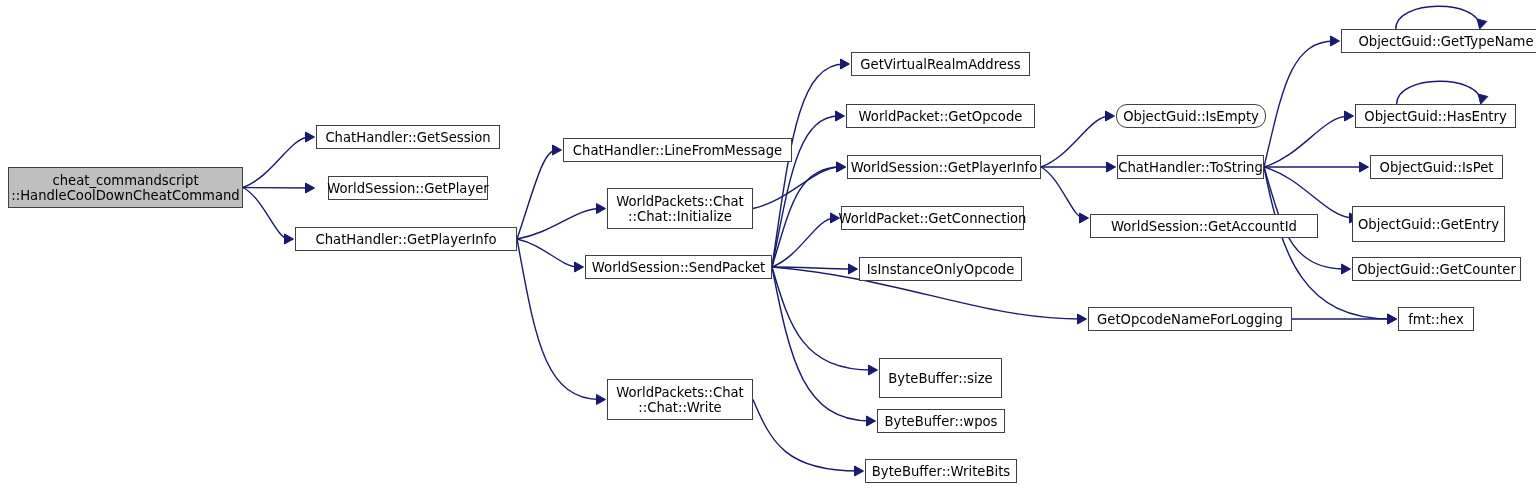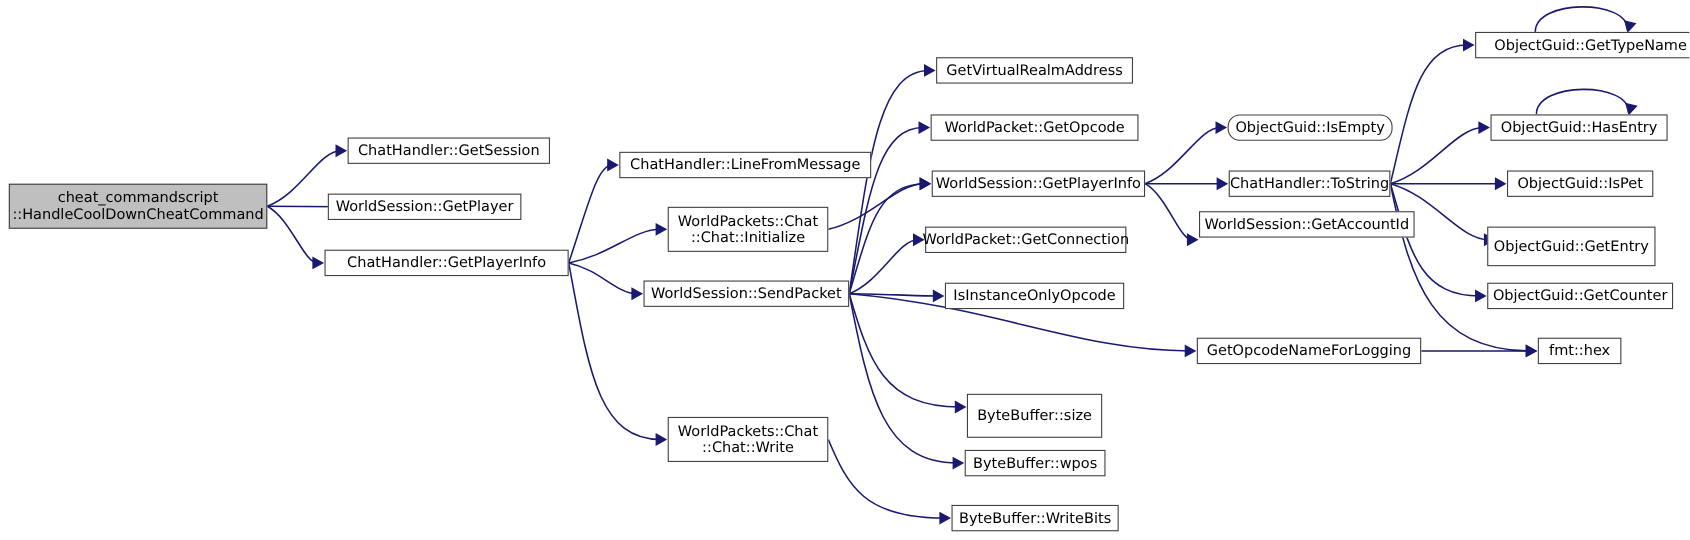--- a/index.html
+++ b/index.html
@@ -76,39 +76,39 @@
       <polygon points="1396.5,319.0 1387.5,324.0 1387.5,314.0"></polygon>
       <path d="M1395.72,29 C1395.72,-1 1479.72,-1 1479.72,27"></path>
       <polygon points="1479.7,29.0 1477.1,19.0 1486.8,21.5"></polygon>
       <path d="M1396.72,104 C1396.72,74 1480.72,74 1480.72,102"></path>
       <polygon points="1480.7,104.0 1478.1,94.0 1487.8,96.5"></polygon>
     </svg>
   <div id="node-layer">
       <div class="node root" style="left: 8px; top: 167px; width: 235px; height: 41px;">cheat_commandscript
 ::HandleCoolDownCheatCommand</div>
       <div class="node" style="left: 316px; top: 125px; width: 184px; height: 24px;">ChatHandler::GetSession</div>
-      <div class="node" style="left: 298px; top: 176px; width: 176px; height: 24px;">WorldSession::GetPlayer</div>
+      <div class="node" style="left: 328px; top: 176px; width: 160px; height: 24px;">WorldSession::GetPlayer</div>
       <div class="node" style="left: 295px; top: 227px; width: 222px; height: 24px;">ChatHandler::GetPlayerInfo</div>
       <div class="node" style="left: 563px; top: 138px; width: 229px; height: 24px;">ChatHandler::LineFromMessage</div>
       <div class="node" style="left: 607px; top: 188px; width: 146px; height: 41px;">WorldPackets::Chat
 ::Chat::Initialize</div>
       <div class="node" style="left: 585px; top: 255px; width: 187px; height: 24px;">WorldSession::SendPacket</div>
       <div class="node" style="left: 607px; top: 379px; width: 146px; height: 41px;">WorldPackets::Chat
 ::Chat::Write</div>
       <div class="node" style="left: 851px; top: 52px; width: 179px; height: 24px;">GetVirtualRealmAddress</div>
       <div class="node" style="left: 846px; top: 104px; width: 189px; height: 24px;">WorldPacket::GetOpcode</div>
       <div class="node" style="left: 847px; top: 155px; width: 194px; height: 24px;">WorldSession::GetPlayerInfo</div>
       <div class="node" style="left: 841px; top: 206px; width: 183px; height: 24px;">WorldPacket::GetConnection</div>
       <div class="node" style="left: 859px; top: 257px; width: 163px; height: 24px;">IsInstanceOnlyOpcode</div>
       <div class="node" style="left: 879px; top: 358px; width: 123px; height: 40px;">ByteBuffer::size</div>
       <div class="node" style="left: 877px; top: 409px; width: 128px; height: 24px;">ByteBuffer::wpos</div>
       <div class="node" style="left: 865px; top: 459px; width: 152px; height: 24px;">ByteBuffer::WriteBits</div>
       <div class="node" style="left: 1116px; top: 104px; width: 150px; height: 24px; border-radius: 11px;">ObjectGuid::IsEmpty</div>
       <div class="node" style="left: 1117px; top: 155px; width: 147px; height: 24px;">ChatHandler::ToString</div>
-      <div class="node" style="left: 1090px; top: 192px; width: 196px; height: 24px;">WorldSession::GetAccountId</div>
+      <div class="node" style="left: 1090px; top: 214px; width: 228px; height: 24px;">WorldSession::GetAccountId</div>
       <div class="node" style="left: 1088px; top: 307px; width: 204px; height: 24px;">GetOpcodeNameForLogging</div>
       <div class="node" style="left: 1341px; top: 29px; width: 210px; height: 24px;">ObjectGuid::GetTypeName</div>
       <div class="node" style="left: 1355px; top: 104px; width: 161px; height: 24px;">ObjectGuid::HasEntry</div>
       <div class="node" style="left: 1370px; top: 155px; width: 133px; height: 24px;">ObjectGuid::IsPet</div>
       <div class="node" style="left: 1352px; top: 206px; width: 153px; height: 36px;">ObjectGuid::GetEntry</div>
       <div class="node" style="left: 1352px; top: 257px; width: 169px; height: 24px;">ObjectGuid::GetCounter</div>
       <div class="node" style="left: 1398px; top: 307px; width: 76px; height: 24px;">fmt::hex</div>
     </div>
 </div>
 

